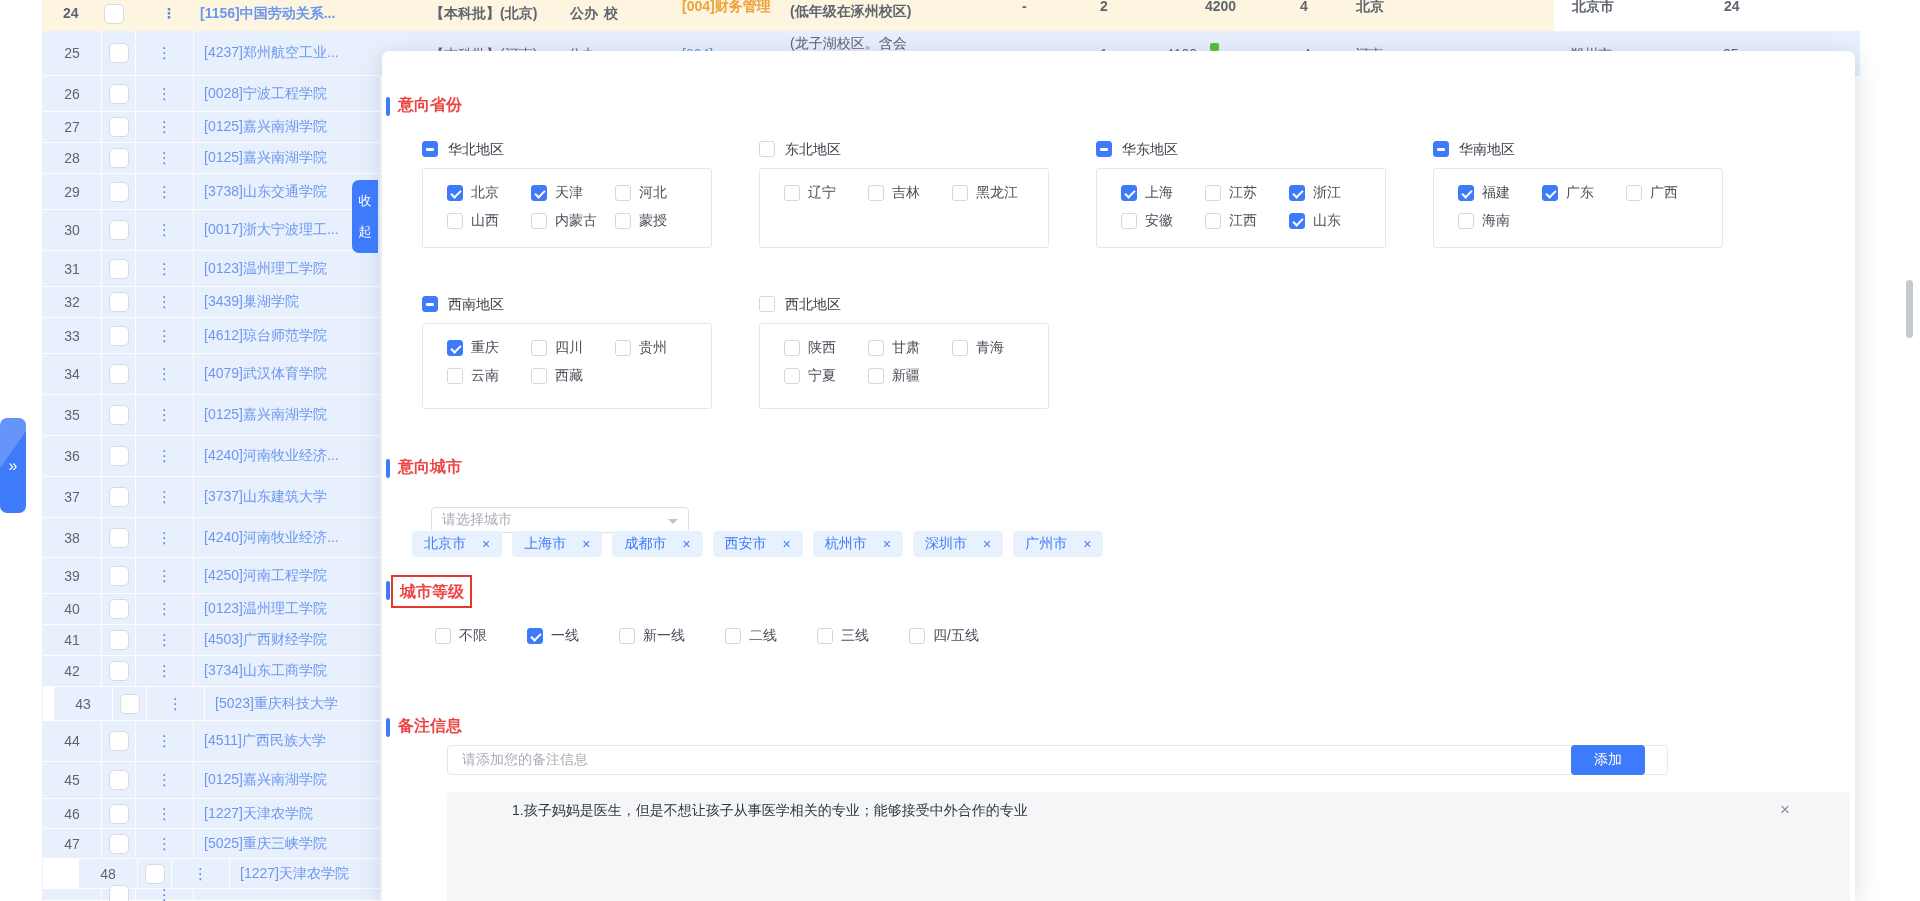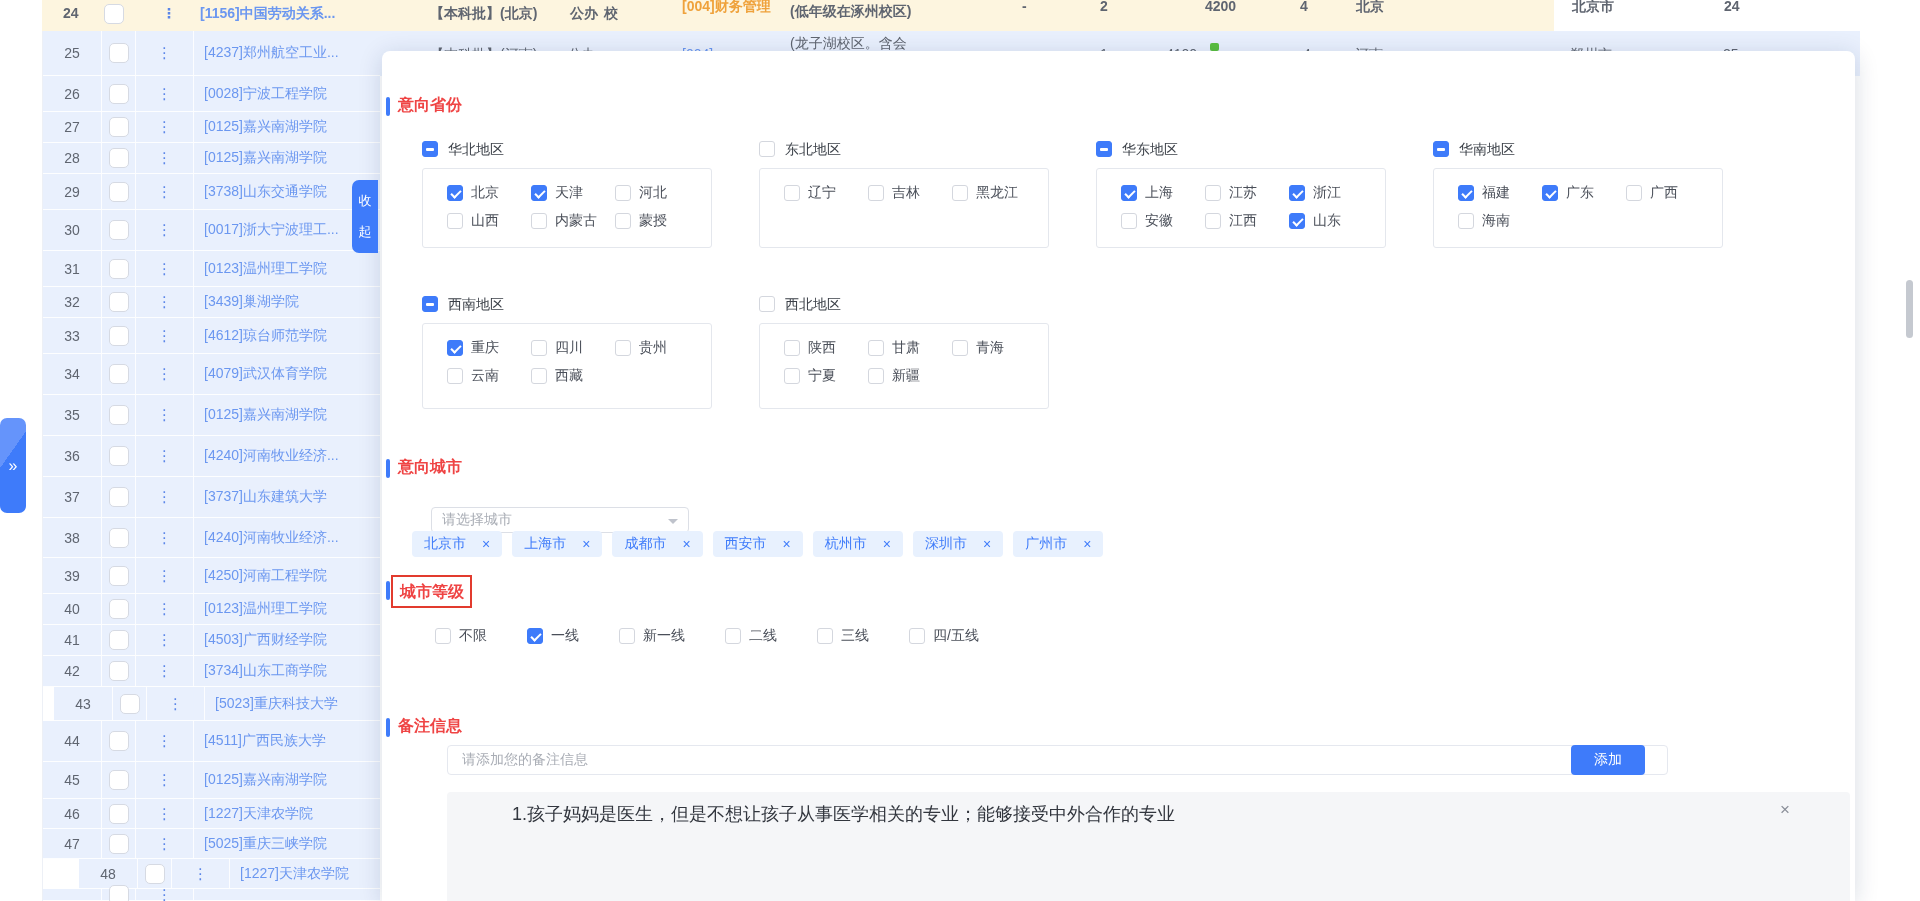--- a/index.html
+++ b/index.html
@@ -68,21 +68,21 @@
   #tier-red-box{position:absolute;left:9px;width:81px;height:33px;border:2px solid #e23b2e;box-sizing:border-box;}
   #tier-row{position:absolute;left:53px;display:flex;}
   .tier-opt{display:flex;align-items:center;margin-right:40px;}
   .tier-label{margin-left:8px;font-size:14px;color:#4a4f59;white-space:nowrap;}
   #remark-input{position:absolute;left:65px;width:1221px;height:30px;border:1px solid #e5e8ef;border-radius:4px;
                 box-sizing:border-box;display:flex;align-items:center;padding-left:14px;}
   #remark-input .ph{font-size:14px;color:#a9adb5;}
   #add-btn{position:absolute;left:1189px;width:74px;height:30px;background:#3e7bfa;color:#fff;border-radius:4px;
            display:flex;align-items:center;justify-content:center;font-size:14px;cursor:pointer;}
   #note-block{position:absolute;left:65px;width:1403px;height:120px;background:#f5f6f8;border-radius:4px;}
-  #note-text{position:absolute;left:65px;top:10px;font-size:18px;color:#32363e;white-space:nowrap;}
+  #note-text{position:absolute;left:65px;top:10px;font-size:14px;color:#32363e;white-space:nowrap;}
   #note-close{position:absolute;right:60px;top:8px;font-size:17px;color:#8a8f99;cursor:pointer;}
 </style>
 </head>
 <body>
 
 <div id="row24">
   <span class="cell" style="left:21px">24</span>
   <span class="cell" style="left:62px;top:4px"><span class="tcb" style="display:inline-block"></span></span>
   <span class="cell" style="left:120px;color:#5b86e8">⋮</span>
   <span class="cell link" style="left:158px">[1156]中国劳动关系...</span>

